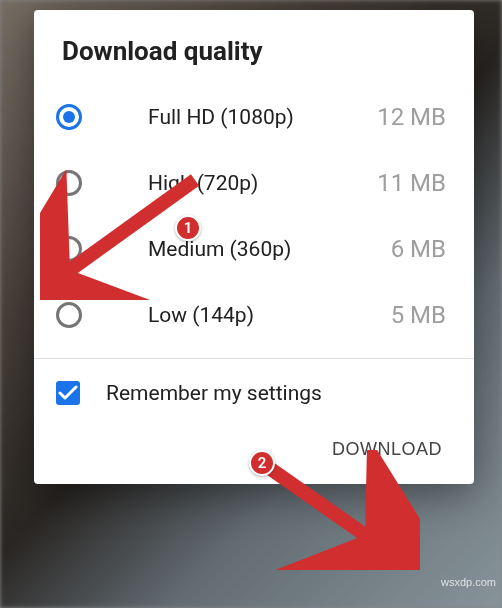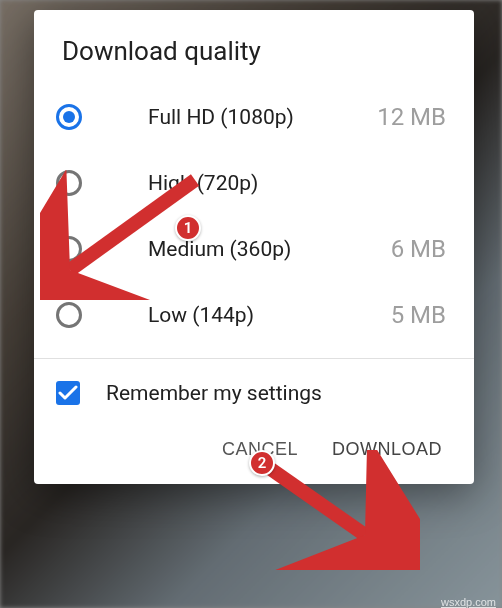--- a/index.html
+++ b/index.html
@@ -28,21 +28,21 @@
     top: 10px;
     width: 440px;
     background: #fff;
     border-radius: 4px;
     box-shadow: 0 10px 40px rgba(0,0,0,0.4);
     padding-bottom: 0;
   }
   .dialog-title {
     font-size: 26px;
     color: #212121;
-    font-weight: 400;
+    font-weight: 700;
     padding: 26px 28px 18px 28px;
   }
   .options {
     padding: 0 28px 0 22px;
   }
   .option-row {
     display: flex;
     align-items: center;
     height: 66px;
     gap: 40px;
@@ -136,25 +136,24 @@
     font-weight: 600;
     display: flex;
     align-items: center;
     justify-content: center;
     box-shadow: 0 1px 3px rgba(0,0,0,0.3);
     pointer-events: none;
   }
   .watermark {
     position: absolute;
     right: 6px;
-    bottom: 0;
+    bottom: 20px;
     font-size: 11px;
     color: rgba(255,255,255,0.75);
     font-family: Arial, sans-serif;
-    text-decoration: underline;
   }
 </style>
 </head>
 <body>
 
 <div class="backdrop"></div>
 
 <div class="dialog">
   <div class="dialog-title">Download quality</div>
 
@@ -162,20 +161,21 @@
 
     <div class="option-row">
       <div class="radio selected"></div>
       <div class="opt-label">Full HD (1080p)</div>
       <div class="opt-size">12 MB</div>
     </div>
 
     <div class="option-row">
       <div class="radio"></div>
       <div class="opt-label">High (720p)</div>
+      <div class="opt-size">11 MB</div>
     </div>
 
     <div class="option-row">
       <div class="radio"></div>
       <div class="opt-label">Medium (360p)</div>
       <div class="opt-size">6 MB</div>
     </div>
 
     <div class="option-row">
       <div class="radio"></div>
@@ -190,21 +190,20 @@
   <div class="remember-row">
     <div class="checkbox">
       <svg width="20" height="18" viewBox="0 0 20 18">
           <path d="M2 9 L7 14 L18 3" stroke="#fff" stroke-width="3" fill="none" stroke-linecap="round" stroke-linejoin="round"></path>
         </svg>
     </div>
     <div class="remember-label">Remember my settings</div>
   </div>
 
   <div class="buttons">
-    <button class="btn">CANCEL</button>
     <button class="btn primary">DOWNLOAD</button>
   </div>
 </div>
 
 <svg class="arrow" style="left:40px; top:170px;" width="180" height="130">
   <defs>
     <marker id="ah1" markerWidth="14" markerHeight="14" refX="4" refY="6" orient="auto">
       <path d="M0,0 L14,6 L0,12 L4,6 Z" fill="#d12f2f"></path>
     </marker>
   </defs>

